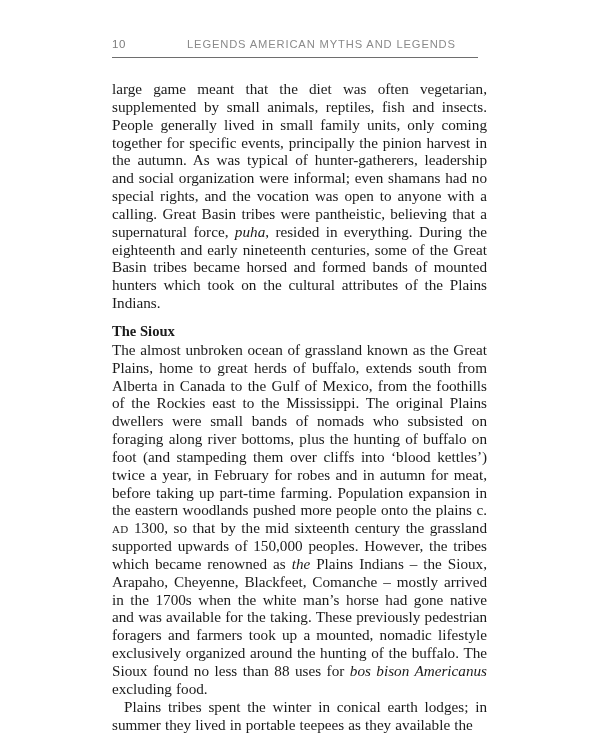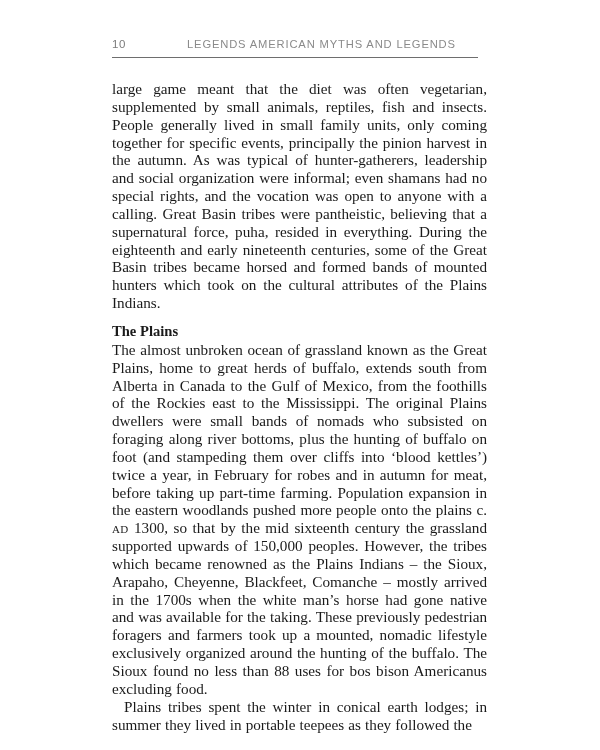--- a/index.html
+++ b/index.html
@@ -90,21 +90,21 @@
     font-size: 14.6px;
     line-height: 17.85px;
     font-weight: bold;
     text-align: left;
   }
 
   .gap-line {
     height: 11px;
   }
 
-  .ital { }
+  .ital { font-style: italic; }
   .smallcaps {
     font-variant: small-caps;
     font-size: 1em;
     letter-spacing: 0.02em;
   }
 </style>
 </head>
 <body>
 
 <div class="page">
@@ -114,20 +114,20 @@
     <span class="head-title">LEGENDS AMERICAN MYTHS AND LEGENDS</span>
   </div>
   <div class="head-rule"></div>
 
   <div class="column">
 
     <p class="body"><span>large game meant that the diet was often vegetarian, supplemented by small animals, reptiles, fish and insects. People generally lived in small family units, only coming together for specific events, principally the pinion harvest in the autumn. As was typical of hunter-gatherers, leadership and social organization were informal; even shamans had no special rights, and the vocation was open to anyone with a calling. Great Basin tribes were pantheistic, believing that a supernatural force, </span><span class="ital">puha</span><span>, resided in everything. During the eighteenth and early nineteenth centuries, some of the Great Basin tribes became horsed and formed bands of mounted hunters which took on the cultural attributes of the Plains Indians.</span></p>
 
     <div class="gap-line"></div>
 
-    <h2 class="section-heading">The Plains</h2>
+    <h2 class="section-heading">The Sioux</h2>
 
     <p class="body"><span>The almost unbroken ocean of grassland known as the Great Plains, home to great herds of buffalo, extends south from Alberta in Canada to the Gulf of Mexico, from the foothills of the Rockies east to the Mississippi. The original Plains dwellers were small bands of nomads who subsisted on foraging along river bottoms, plus the hunting of buffalo on foot (and stampeding them over cliffs into ‘blood kettles’) twice a year, in February for robes and in autumn for meat, before taking up part-time farming. Population expansion in the eastern woodlands pushed more people onto the plains c. </span><span class="smallcaps">ad</span><span> 1300, so that by the mid sixteenth century the grassland supported upwards of 150,000 peoples. However, the tribes which became renowned as </span><span class="ital">the</span><span> Plains Indians – the Sioux, Arapaho, Cheyenne, Blackfeet, Comanche – mostly arrived in the 1700s when the white man’s horse had gone native and was available for the taking. These previously pedestrian foragers and farmers took up a mounted, nomadic lifestyle exclusively organized around the hunting of the buffalo. The Sioux found no less than 88 uses for </span><span class="ital">bos bison Americanus</span><span> excluding food.</span></p>
 
-    <p class="body indent">Plains tribes spent the winter in conical earth lodges; in summer they lived in portable teepees as they followed the</p>
+    <p class="body indent">Plains tribes spent the winter in conical earth lodges; in summer they lived in portable teepees as they available the</p>
 
   </div>
 </div>
 
 </body></html>

